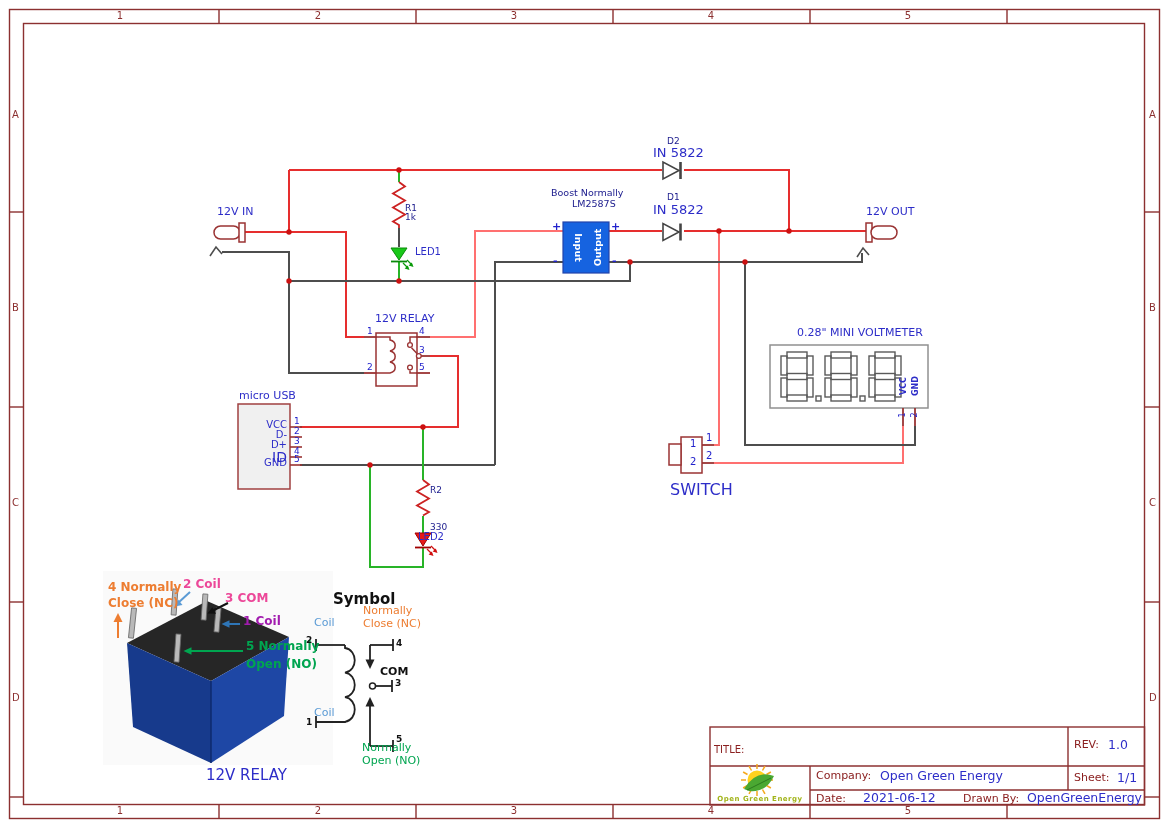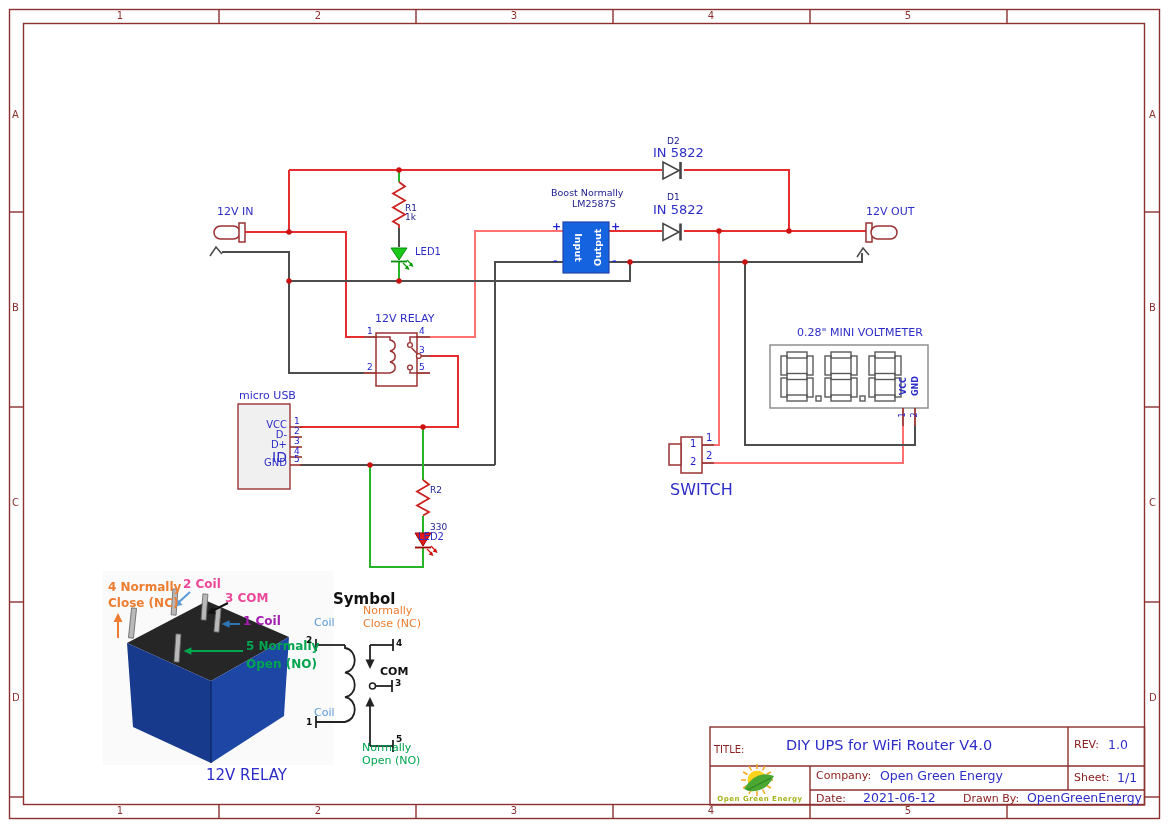--- a/index.html
+++ b/index.html
@@ -389,21 +389,20 @@
 <div class="t" style="left:362px;top:755px;font-size:11px;color:#00a550;">Open (NO)</div>
 <div class="t b" style="left:306px;top:636px;font-size:9px;color:#111;">2</div>
 <div class="t b" style="left:306px;top:718px;font-size:9px;color:#111;">1</div>
 <div class="t b" style="left:396px;top:639px;font-size:9px;color:#111;">4</div>
 <div class="t b" style="left:395px;top:679px;font-size:9px;color:#111;">3</div>
 <div class="t b" style="left:396px;top:735px;font-size:9px;color:#111;">5</div>
 
 <div class="t bl" style="left:206px;top:768px;font-size:15px;">12V RELAY</div>
 
 <div class="t dr" style="left:714px;top:729px;font-size:10px;margin-top:16px;">TITLE:</div>
-<div class="t bl" style="left:710px;top:738px;width:358px;text-align:center;font-size:14.5px;">DIY UPS for WiFi Router V4.0</div>
 <div class="t dr" style="left:1074px;top:739px;font-size:11px;">REV:</div>
 <div class="t bl" style="left:1108px;top:738px;font-size:12.5px;">1.0</div>
 <div class="t dr" style="left:816px;top:770px;font-size:11px;">Company:</div>
 <div class="t bl" style="left:880px;top:769px;font-size:12.5px;">Open Green Energy</div>
 <div class="t dr" style="left:1074px;top:772px;font-size:11px;">Sheet:</div>
 <div class="t bl" style="left:1117px;top:771px;font-size:12.5px;">1/1</div>
 <div class="t dr" style="left:816px;top:793px;font-size:11px;">Date:</div>
 <div class="t bl" style="left:863px;top:791px;font-size:12.5px;">2021-06-12</div>
 <div class="t dr" style="left:963px;top:793px;font-size:11px;">Drawn By:</div>
 <div class="t bl" style="left:1027px;top:791px;font-size:12.5px;">OpenGreenEnergy</div>

